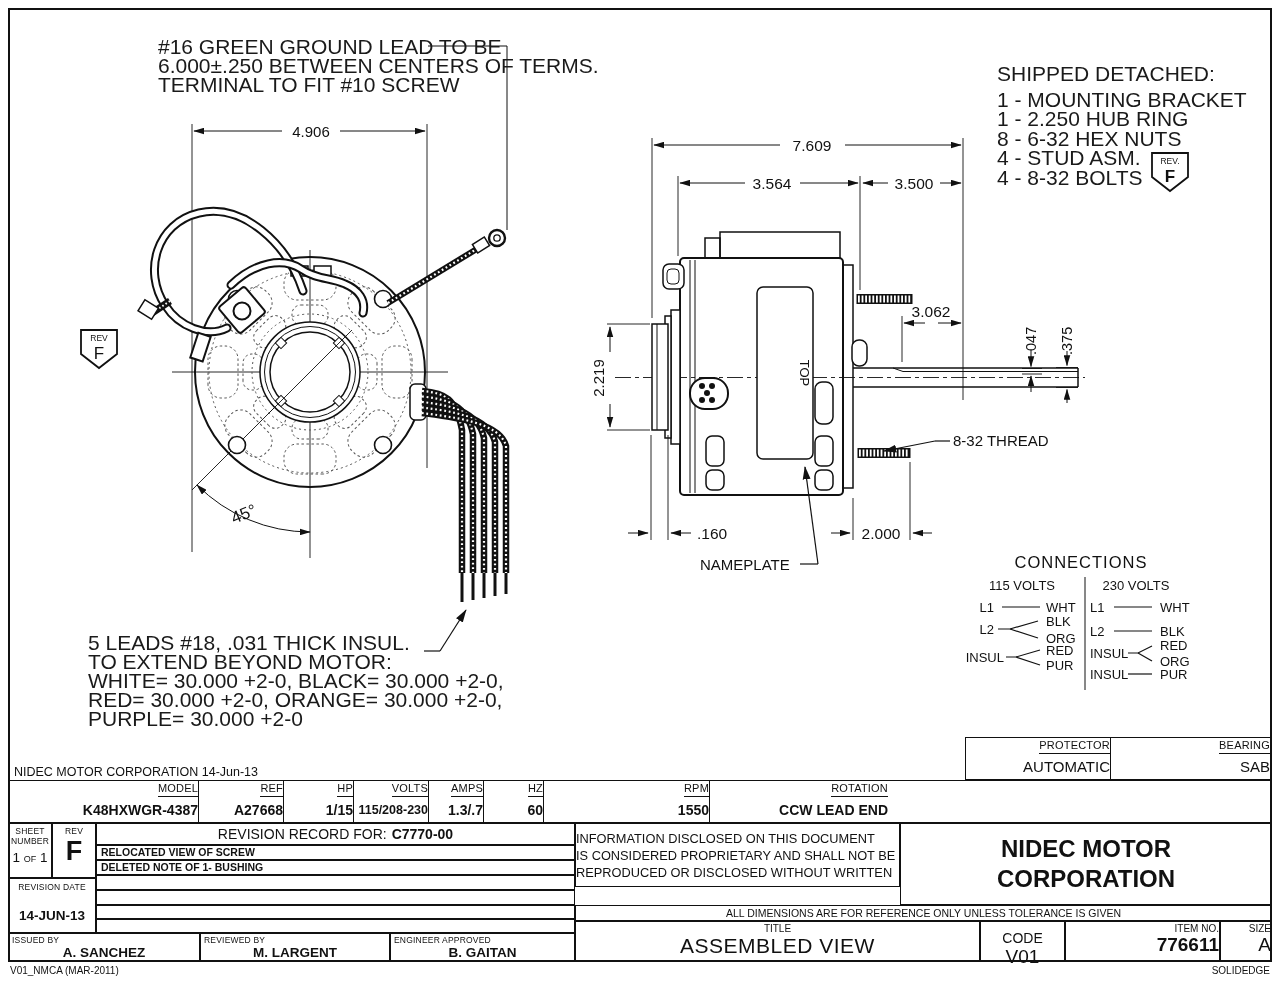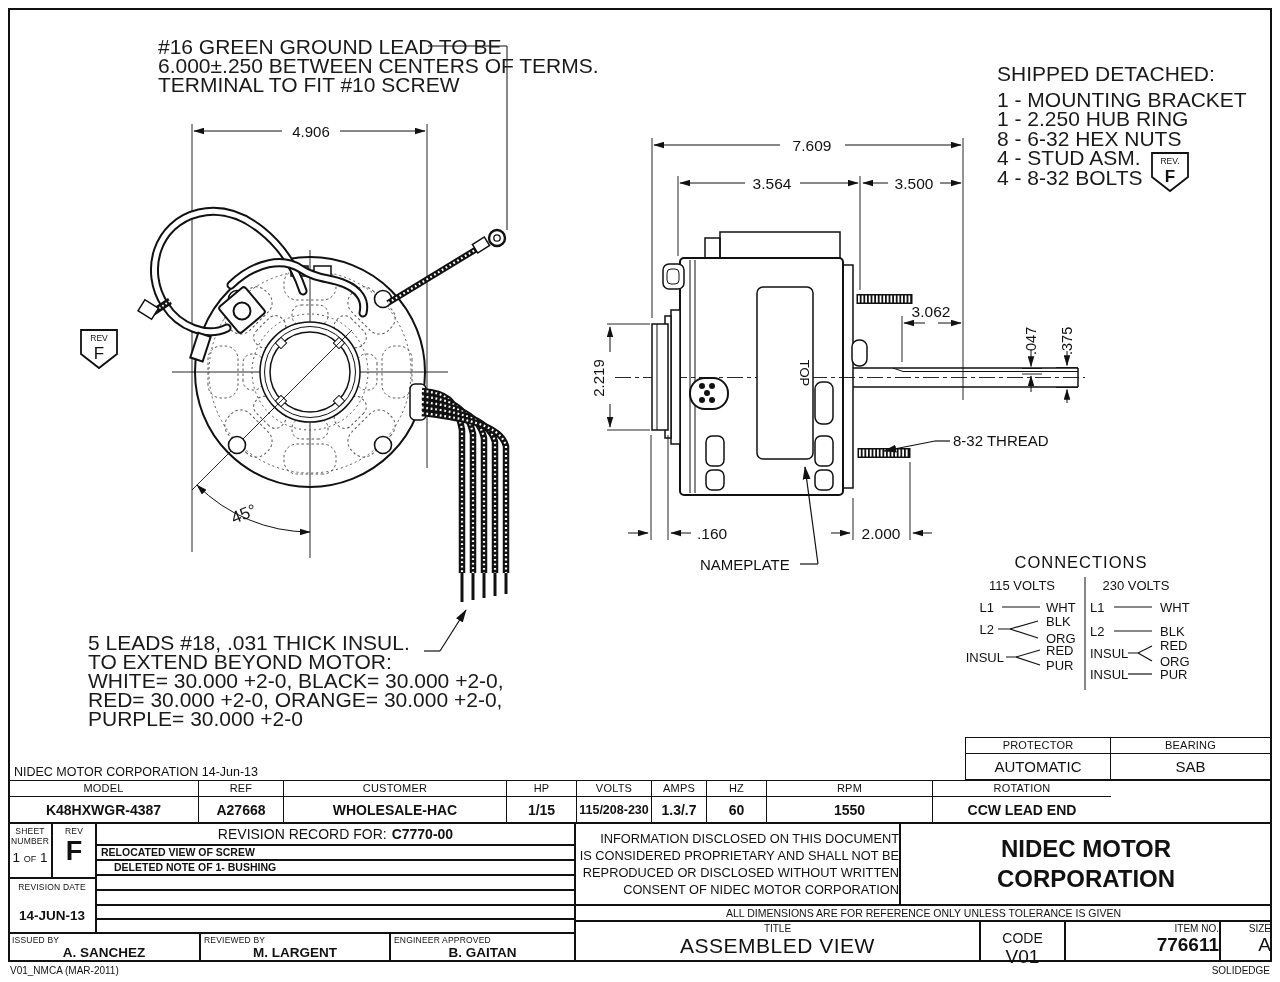--- a/index.html
+++ b/index.html
@@ -6,21 +6,21 @@
   *{box-sizing:border-box;}
   .sheet{position:relative;width:1280px;height:982px;background:#fff;font-family:"Liberation Sans",sans-serif;color:#111;overflow:hidden;}
   .abs{position:absolute;}
   .frame{left:8px;top:8px;width:1264px;height:954px;border:2px solid #111;}
   svg text{fill:#111;}
   .note{font-size:21px;line-height:19px;white-space:nowrap;color:#1a1a1a;}
   .box{border:1.5px solid #111;}
   .hdr{font-size:11px;text-align:center;line-height:15px;letter-spacing:.2px;}
   .val{font-size:14px;font-weight:bold;text-align:center;}
   .tinylbl{font-size:8.5px;letter-spacing:.2px;}
-  .cell{border-right:1.5px solid #111;display:flex;flex-direction:column;}
+  .cell{border-right:1.5px solid #111;display:flex;flex-direction:column;align-items:flex-end;}
   .cell:last-child{border-right:none;}
   .spec-row{display:flex;width:100%;height:100%;}
   .spec-h{height:17px;border-bottom:1.5px solid #111;display:flex;align-items:center;justify-content:center;}
   .spec-v{height:26px;display:flex;align-items:center;justify-content:center;}
 </style>
 </head>
 <body>
 
 <div class="sheet">
   <div class="abs frame"></div>
@@ -411,24 +411,20 @@
   <div class="abs box" style="left:8px;top:780px;width:1264px;height:43px">
     <div class="spec-row">
       <div class="cell" style="width:190px">
           <div class="spec-h hdr">MODEL</div>
           <div class="spec-v val">K48HXWGR-4387</div>
         </div>
       <div class="cell" style="width:85px">
           <div class="spec-h hdr">REF</div>
           <div class="spec-v val">A27668</div>
         </div>
-      <div class="cell" style="width:223px">
-          <div class="spec-h hdr">CUSTOMER</div>
-          <div class="spec-v val">WHOLESALE-HAC</div>
-        </div>
       <div class="cell" style="width:70px">
           <div class="spec-h hdr">HP</div>
           <div class="spec-v val">1/15</div>
         </div>
       <div class="cell" style="width:75px">
           <div class="spec-h hdr">VOLTS</div>
           <div class="spec-v val" style="font-size:12.5px">115/208-230</div>
         </div>
       <div class="cell" style="width:55px">
           <div class="spec-h hdr">AMPS</div>
@@ -460,21 +456,21 @@
   </div>
   <div class="abs box" style="left:52px;top:823px;width:44px;height:55px;text-align:center">
     <div class="tinylbl" style="margin-top:2px">REV</div>
     <div style="font-size:27px;font-weight:bold;line-height:30px">F</div>
   </div>
   <div class="abs box" style="left:96px;top:823px;width:479px;height:22px;display:flex;align-items:center;justify-content:center;gap:5px">
     <span style="font-size:14px">REVISION RECORD FOR:</span>
     <span style="font-size:14px;font-weight:bold">C7770-00</span>
   </div>
   <div class="abs box" style="left:96px;top:845px;width:479px;height:15px;font-size:10.5px;font-weight:bold;padding-left:4px;line-height:12px">RELOCATED VIEW OF SCREW</div>
-  <div class="abs box" style="left:96px;top:860px;width:479px;height:15px;font-size:10.5px;font-weight:bold;padding-left:17px;line-height:12px">DELETED NOTE OF 1- BUSHING</div>
+  <div class="abs box" style="left:96px;top:860px;width:479px;height:15px;font-size:10.5px;font-weight:bold;padding-left:4px;line-height:12px">DELETED NOTE OF 1- BUSHING</div>
   <div class="abs box" style="left:96px;top:875px;width:479px;height:15px"></div>
   <div class="abs box" style="left:96px;top:890px;width:479px;height:15px"></div>
   <div class="abs box" style="left:96px;top:905px;width:479px;height:14px"></div>
   <div class="abs box" style="left:96px;top:919px;width:479px;height:14px"></div>
   <div class="abs box" style="left:8px;top:878px;width:88px;height:55px;text-align:center">
     <div class="tinylbl" style="margin-top:3px">REVISION DATE</div>
     <div style="font-size:13.5px;font-weight:bold;margin-top:16px">14-JUN-13</div>
   </div>
   <div class="abs box" style="left:8px;top:933px;width:192px;height:29px">
     <div class="tinylbl" style="padding:1px 0 0 3px">ISSUED BY</div>
@@ -482,25 +478,24 @@
   </div>
   <div class="abs box" style="left:200px;top:933px;width:190px;height:29px">
     <div class="tinylbl" style="padding:1px 0 0 3px">REVIEWED BY</div>
     <div style="font-size:13.5px;font-weight:bold;text-align:center">M. LARGENT</div>
   </div>
   <div class="abs box" style="left:390px;top:933px;width:185px;height:29px">
     <div class="tinylbl" style="padding:1px 0 0 3px">ENGINEER APPROVED</div>
     <div style="font-size:13.5px;font-weight:bold;text-align:center">B. GAITAN</div>
   </div>
 
-  <div class="abs box" style="left:575px;top:823px;width:325px;height:82px;display:flex;flex-direction:column;justify-content:center;text-align:right;font-size:12.8px;line-height:17px">
+  <div class="abs box" style="left:575px;top:823px;width:325px;height:64px;display:flex;flex-direction:column;justify-content:center;text-align:left;font-size:12.8px;line-height:17px">
     <div>INFORMATION DISCLOSED ON THIS DOCUMENT</div>
     <div>IS CONSIDERED PROPRIETARY AND SHALL NOT BE</div>
     <div>REPRODUCED OR DISCLOSED WITHOUT WRITTEN</div>
-    <div>CONSENT OF NIDEC MOTOR CORPORATION</div>
   </div>
   <div class="abs box" style="left:900px;top:823px;width:372px;height:82px;display:flex;flex-direction:column;justify-content:center;text-align:center;font-size:24px;font-weight:bold;line-height:30px">
     <div>NIDEC MOTOR</div>
     <div>CORPORATION</div>
   </div>
   <div class="abs box" style="left:575px;top:905px;width:697px;height:16px;display:flex;align-items:center;justify-content:center;font-size:10.5px">ALL DIMENSIONS ARE FOR REFERENCE ONLY UNLESS TOLERANCE IS GIVEN</div>
   <div class="abs box" style="left:575px;top:921px;width:405px;height:41px;text-align:center">
     <div style="font-size:10px;margin-top:1px">TITLE</div>
     <div style="font-size:21px;letter-spacing:.5px">ASSEMBLED VIEW</div>
   </div>

